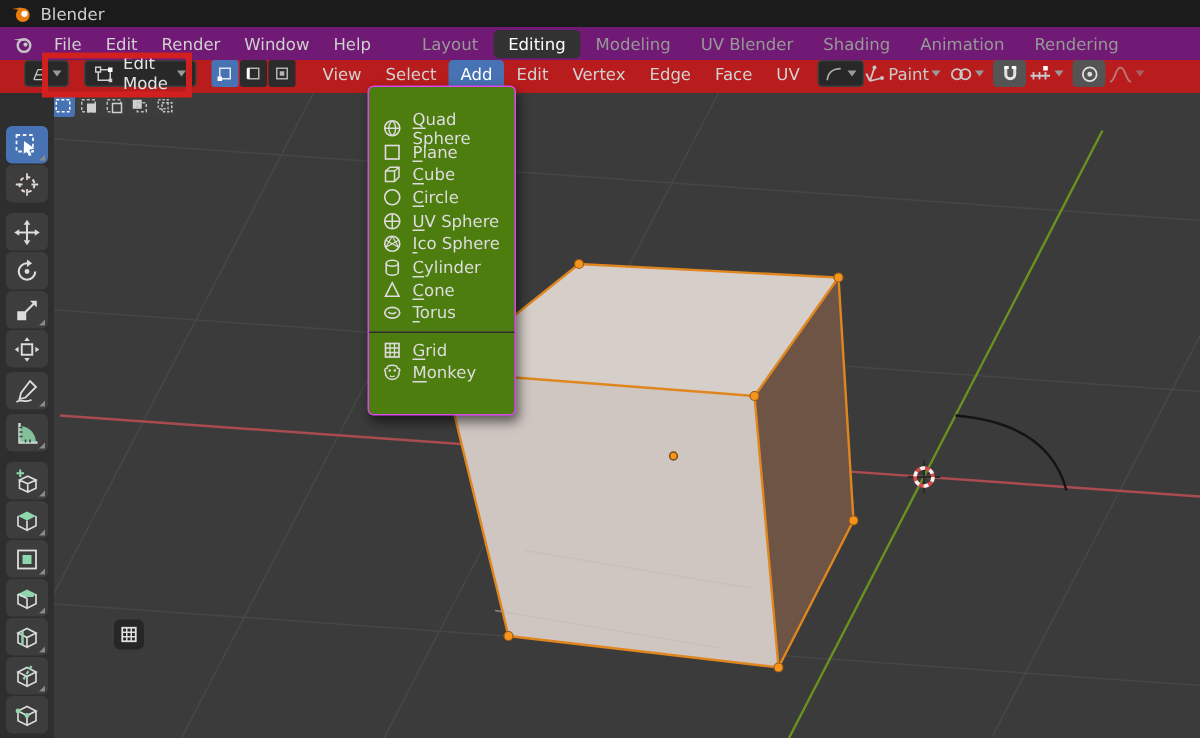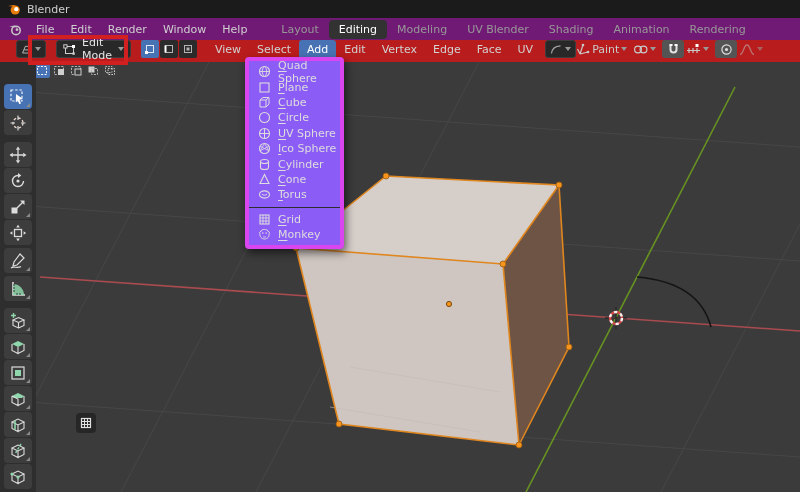--- a/index.html
+++ b/index.html
@@ -52,21 +52,21 @@
   
   .toolbar{position:absolute;left:0;top:0;width:36px;height:430px;background:#2e2e2e;z-index:6}
   .tool{position:absolute;left:4px;width:28px;height:25px;background:#3d3d3d;border-radius:4px;display:flex;align-items:center;justify-content:center}
   .tool.active{background:#4772b3}
   .tool.has-sub::after{content:"";position:absolute;right:2px;bottom:2px;border-left:4px solid transparent;border-bottom:4px solid #8a8a8a}
 
   
   .vp-mini-icon{position:absolute;left:76px;top:351px;width:20px;height:20px;background:#262626;border-radius:4px;display:flex;align-items:center;justify-content:center;z-index:4}
 
   
-  .add-menu{position:absolute;left:245px;top:57px;width:99px;background:#8b5cf6;border:4px solid #d946ef;border-radius:4px;padding:3px 0;z-index:60;box-shadow:2px 4px 8px rgba(0,0,0,.55)}
+  .add-menu{position:absolute;left:245px;top:57px;width:99px;background:#4d7c0f;border:1px solid #d946ef;border-radius:4px;padding:20px 0;z-index:60;box-shadow:2px 4px 8px rgba(0,0,0,.55)}
   .ami{display:flex;align-items:center;gap:7px;height:15.4px;padding:0 0 0 9px;color:#dddddd}
   .ami .ic{width:13px;display:flex;justify-content:center}
   .amsep{height:1px;background:#2e2e2e;margin:4px 0}
   .u1{text-decoration:underline;text-underline-offset:2px}
 </style>
 </head>
 <body>
 
 <div class="titlebar">
   <svg width="14" height="14" viewBox="0 0 14 14">

